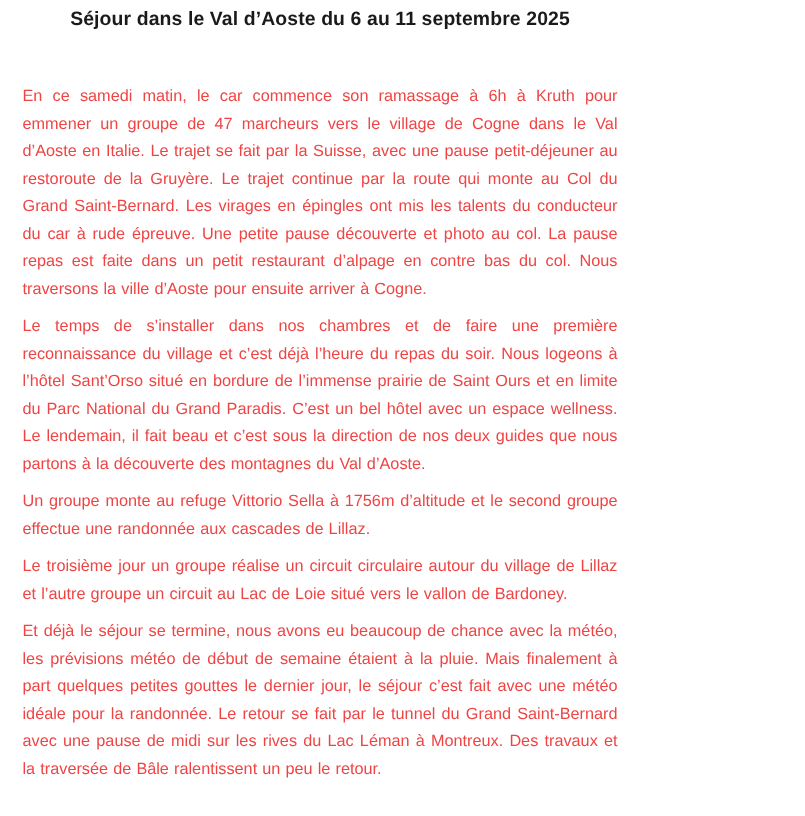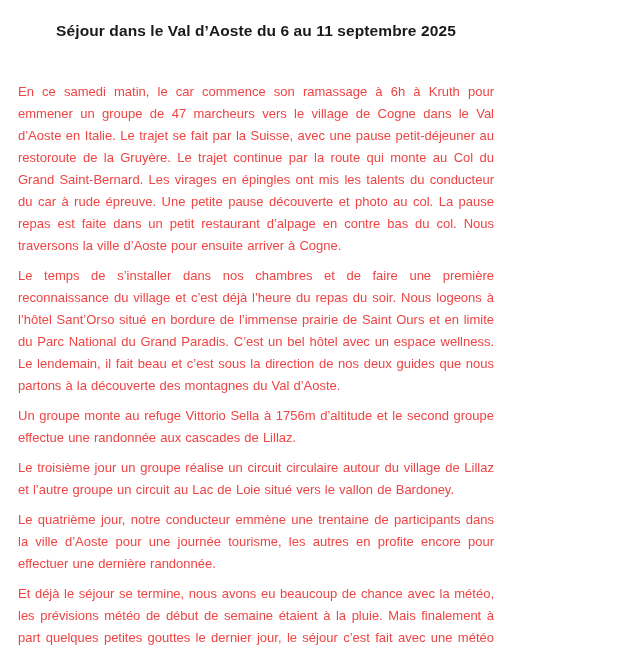--- a/index.html
+++ b/index.html
@@ -10,21 +10,21 @@
   body {
     width: 644px;
     height: 653px;
     overflow: hidden;
     font-family: "Liberation Sans", sans-serif;
   }
   .page {
     box-sizing: border-box;
     width: 512px;
     height: 653px;
-    padding: 22px 18px 0 18px;
+    padding: 7px 18px 0 18px;
     background: #ffffff;
   }
   .doc-title {
     font-size: 15.5px;
     font-weight: bold;
     text-align: center;
     color: #1a1a1a;
     line-height: 18px;
     margin: 0 0 41px 0;
     letter-spacing: 0.1px;
@@ -42,17 +42,16 @@
 <body>
 
 <div class="page">
   <h1 class="doc-title">Séjour dans le Val d’Aoste du 6 au 11 septembre 2025</h1>
 
   <div>
     <p class="para">En ce samedi matin, le car commence son ramassage à 6h à Kruth pour emmener un groupe de 47 marcheurs vers le village de Cogne dans le Val d’Aoste en Italie. Le trajet se fait par la Suisse, avec une pause petit-déjeuner au restoroute de la Gruyère. Le trajet continue par la route qui monte au Col du Grand Saint-Bernard. Les virages en épingles ont mis les talents du conducteur du car à rude épreuve. Une petite pause découverte et photo au col. La pause repas est faite dans un petit restaurant d’alpage en contre bas du col. Nous traversons la ville d’Aoste pour ensuite arriver à Cogne.</p>
     <p class="para">Le temps de s’installer dans nos chambres et de faire une première reconnaissance du village et c’est déjà l’heure du repas du soir. Nous logeons à l’hôtel Sant’Orso situé en bordure de l’immense prairie de Saint Ours et en limite du Parc National du Grand Paradis. C’est un bel hôtel avec un espace wellness. Le lendemain, il fait beau et c’est sous la direction de nos deux guides que nous partons à la découverte des montagnes du Val d’Aoste.</p>
     <p class="para">Un groupe monte au refuge Vittorio Sella à 1756m d’altitude et le second groupe effectue une randonnée aux cascades de Lillaz.</p>
     <p class="para">Le troisième jour un groupe réalise un circuit circulaire autour du village de Lillaz et l’autre groupe un circuit au Lac de Loie situé vers le vallon de Bardoney.</p>
-    <p class="para">Le quatrième jour, notre conducteur emmène une trentaine de participants dans la ville d’Aoste pour une journée tourisme, les autres en profite encore pour effectuer une dernière randonnée.</p>
     <p class="para">Et déjà le séjour se termine, nous avons eu beaucoup de chance avec la météo, les prévisions météo de début de semaine étaient à la pluie. Mais finalement à part quelques petites gouttes le dernier jour, le séjour c’est fait avec une météo idéale pour la randonnée. Le retour se fait par le tunnel du Grand Saint-Bernard avec une pause de midi sur les rives du Lac Léman à Montreux. Des travaux et la traversée de Bâle ralentissent un peu le retour.</p>
 
   </div>
 </div>
 
 </body></html>

